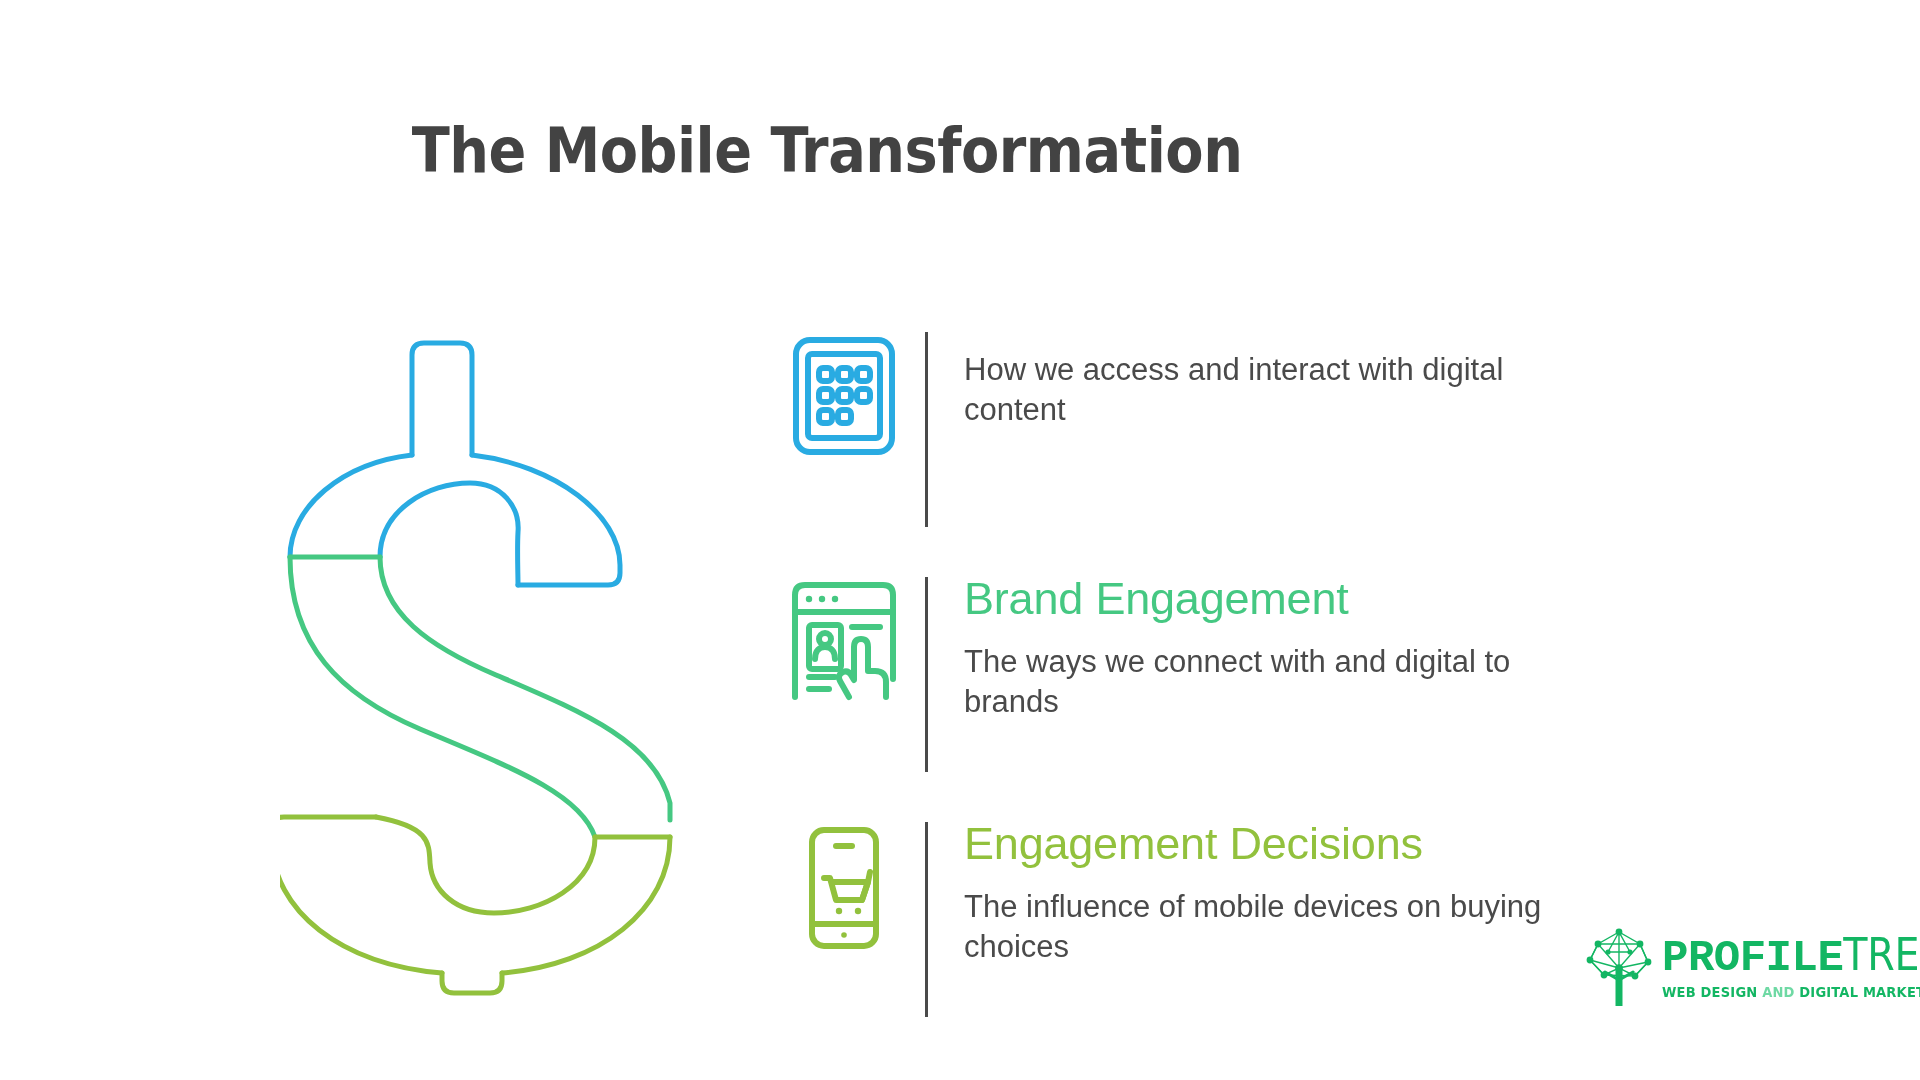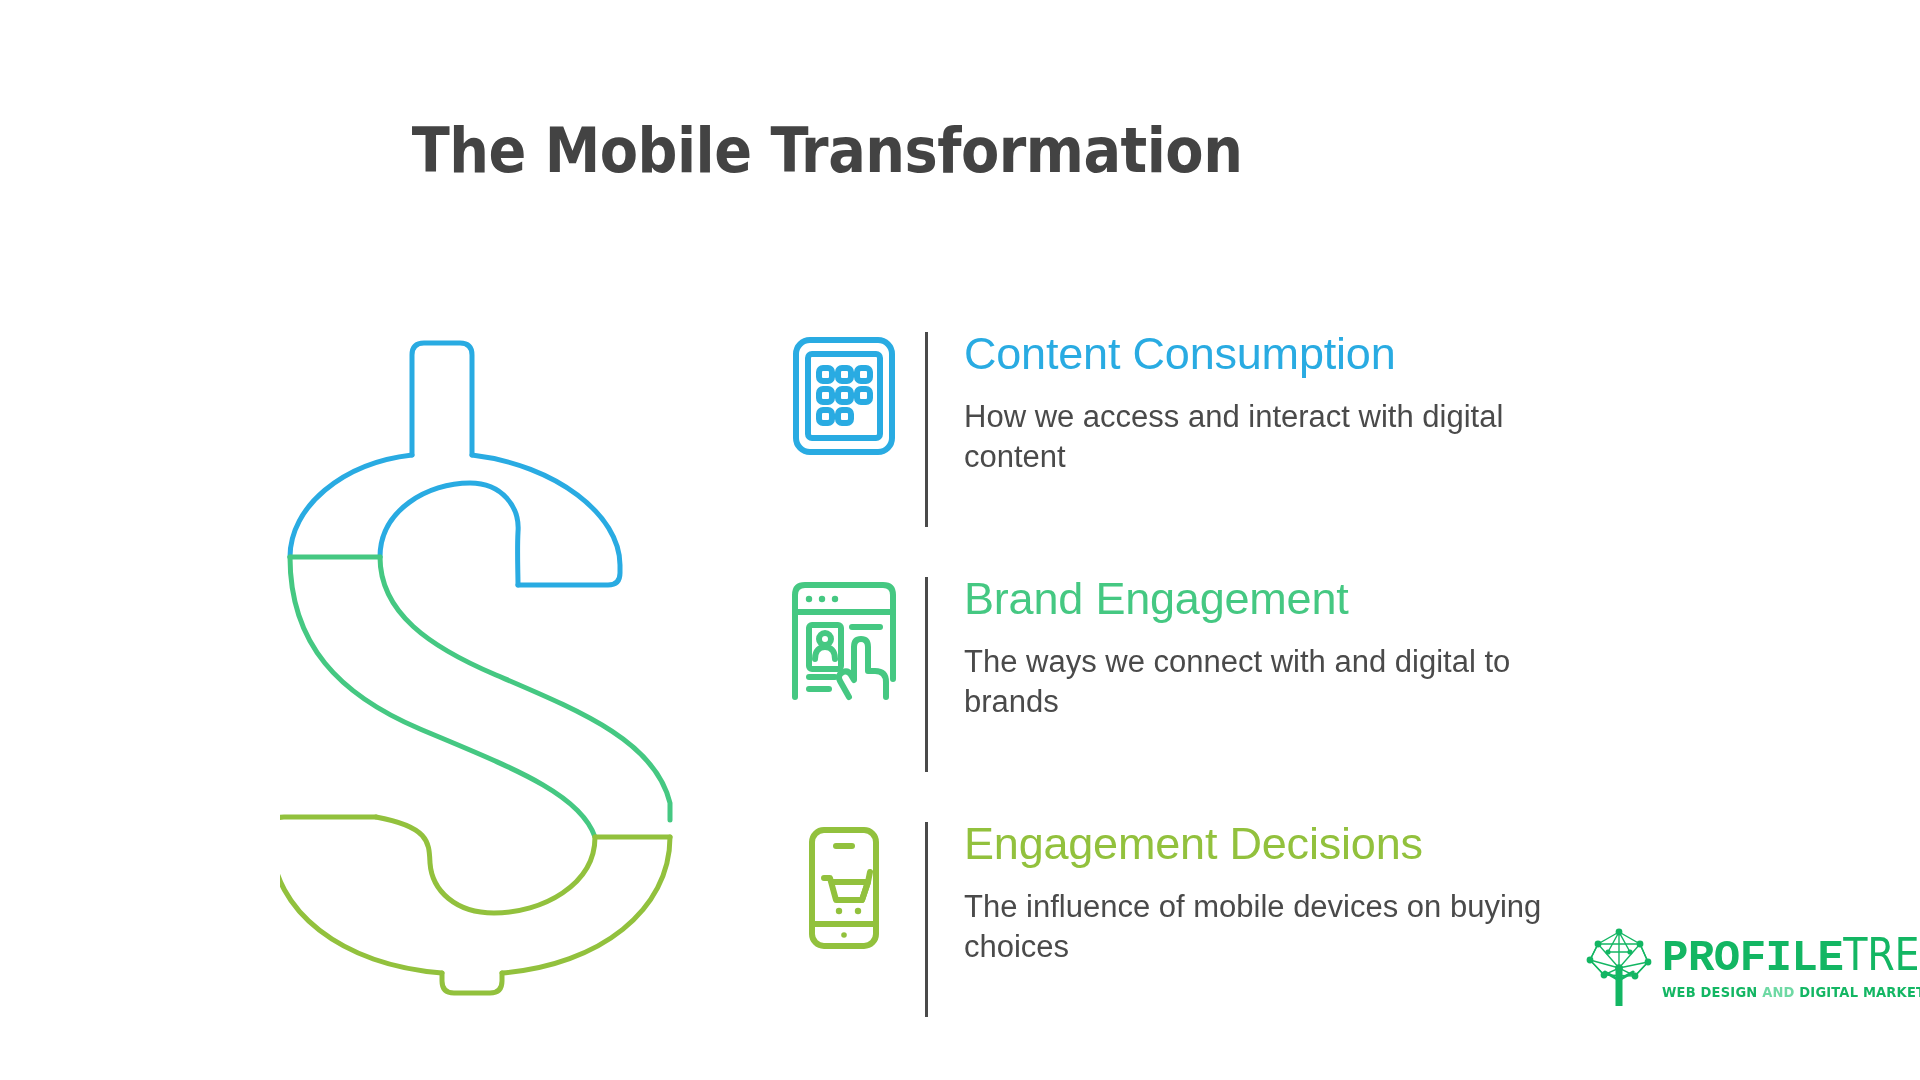--- a/index.html
+++ b/index.html
@@ -235,21 +235,20 @@
           <rect x="69" y="34" width="13" height="13" rx="4" ry="4"></rect>
           <rect x="31" y="55" width="13" height="13" rx="4" ry="4"></rect>
           <rect x="50" y="55" width="13" height="13" rx="4" ry="4"></rect>
           <rect x="69" y="55" width="13" height="13" rx="4" ry="4"></rect>
           <rect x="31" y="76" width="13" height="13" rx="4" ry="4"></rect>
           <rect x="50" y="76" width="13" height="13" rx="4" ry="4"></rect>
         </svg>
       </div>
       <div class="item-divider"></div>
       <div class="item-text">
-        <div class="item-heading accent-1">Content Consumption</div>
         <div class="item-desc">How we access and interact with digital content</div>
       </div>
     </div>
 
     <div class="item">
       <div class="item-icon">
         <svg width="118" height="122" viewBox="0 0 118 122" fill="none" stroke="#45c882" stroke-width="6" stroke-linecap="round" stroke-linejoin="round">
 
           <path d="M 10 118 L 10 16 Q 10 6 20 6 L 98 6 Q 108 6 108 16 L 108 100"></path>
 

